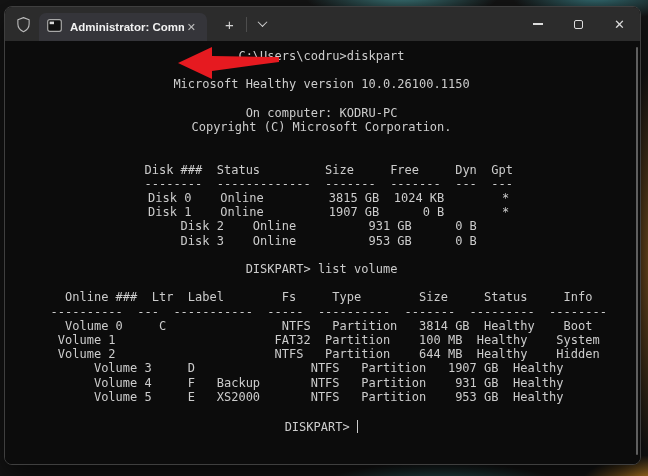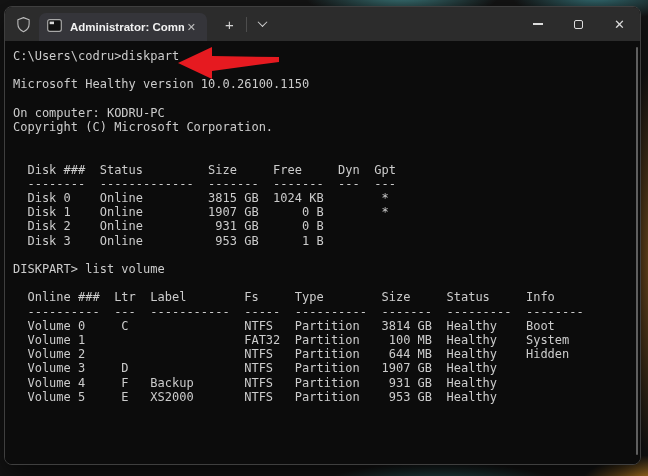--- a/index.html
+++ b/index.html
@@ -53,21 +53,21 @@
   .max-glyph { width:9px; height:9px; border:1.3px solid #dcdcdc; border-radius:2px; }
   .close-glyph { color:#dcdcdc; font-size:13px; line-height:1; }
 
   
   .terminal {
     position:relative; flex:1; background:#0c0c0c;
     padding:8px 10px 0 8px; overflow:hidden;
   }
   .tline {
     font-family:"DejaVu Sans Mono", monospace;
-    font-size:12px; line-height:14.2px; color:#cccccc; white-space:pre;
+    font-size:12px; line-height:14.2px; color:#cccccc; white-space:pre;text-align:center;
   }
   .cursor {
     display:inline-block; width:1.5px; height:13px; background:#cccccc;
     transform:translateY(2px);
   }
   .scrollbar-thumb {
     position:absolute; right:2px; top:6px; width:2.5px; height:408px;
     background:#5f5f5f; border-radius:2px;
   }
 
@@ -124,34 +124,35 @@
         <div class="tline"> </div>
         <div class="tline">On computer: KODRU-PC</div>
         <div class="tline">Copyright (C) Microsoft Corporation.</div>
         <div class="tline"> </div>
         <div class="tline"> </div>
         <div class="tline">  Disk ###  Status         Size     Free     Dyn  Gpt</div>
         <div class="tline">  --------  -------------  -------  -------  ---  ---</div>
         <div class="tline">  Disk 0    Online         3815 GB  1024 KB        *</div>
         <div class="tline">  Disk 1    Online         1907 GB      0 B        *</div>
         <div class="tline">  Disk 2    Online          931 GB      0 B</div>
-        <div class="tline">  Disk 3    Online          953 GB      1 B</div>
+        <div class="tline">  Disk 3    Online          953 GB      0 B</div>
         <div class="tline"> </div>
         <div class="tline">DISKPART&gt; list volume</div>
         <div class="tline"> </div>
         <div class="tline">  Online ###  Ltr  Label        Fs     Type        Size     Status     Info</div>
         <div class="tline">  ----------  ---  -----------  -----  ----------  -------  ---------  --------</div>
         <div class="tline">  Volume 0     C                NTFS   Partition   3814 GB  Healthy    Boot</div>
         <div class="tline">  Volume 1                      FAT32  Partition    100 MB  Healthy    System</div>
         <div class="tline">  Volume 2                      NTFS   Partition    644 MB  Healthy    Hidden</div>
         <div class="tline">  Volume 3     D                NTFS   Partition   1907 GB  Healthy</div>
         <div class="tline">  Volume 4     F   Backup       NTFS   Partition    931 GB  Healthy</div>
         <div class="tline">  Volume 5     E   XS2000       NTFS   Partition    953 GB  Healthy</div>
         <div class="tline"> </div>
       </div>
+    <div class="tline"><span>DISKPART&gt; </span><span class="cursor"></span></div>
     <div class="scrollbar-thumb"></div>
   </div>
 
 </div>
 
 <svg class="annotation-arrow" width="112" height="44" viewBox="0 0 112 44">
   <polygon id="arrow-poly" points="6,21 40,5 40,14 107,15 107,20 40,29 40,37" fill="#e61a20"></polygon>
 </svg>
 
 </body></html>

